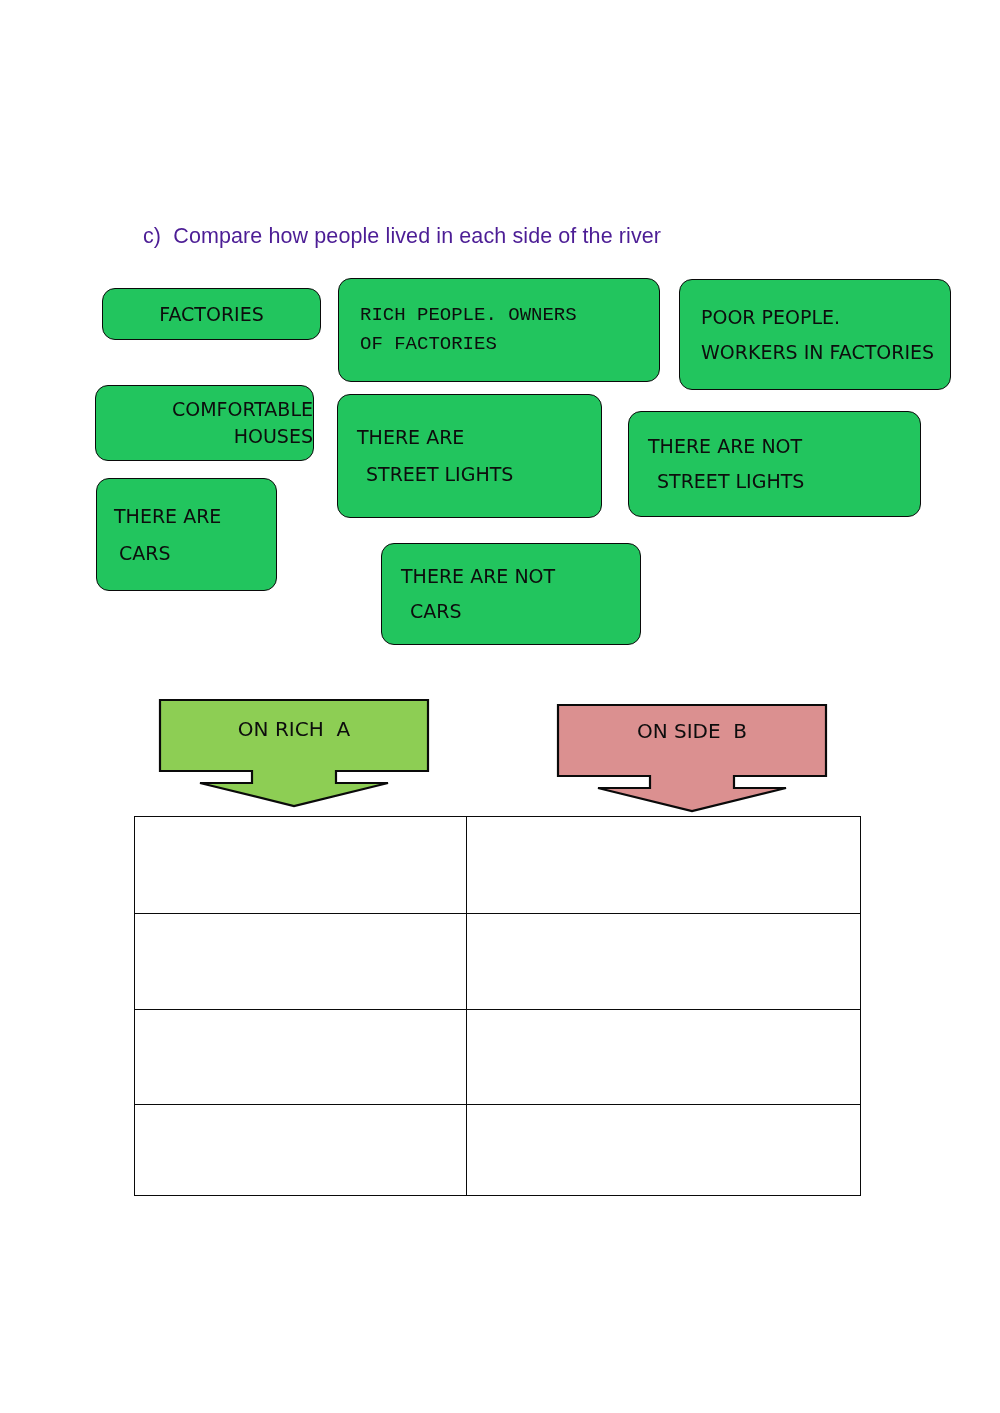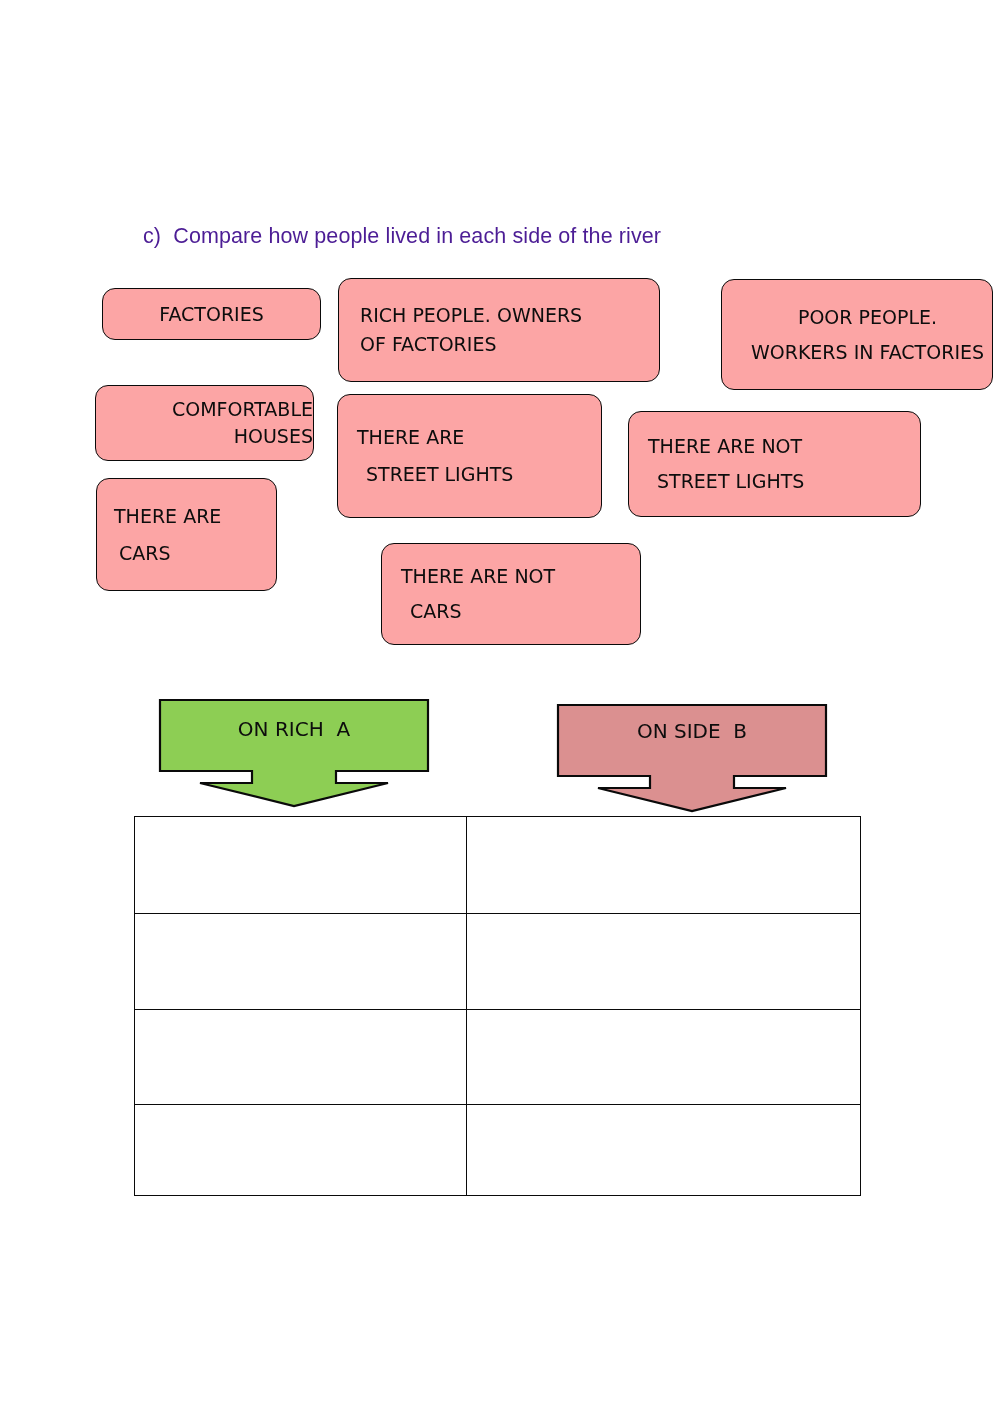--- a/index.html
+++ b/index.html
@@ -35,42 +35,42 @@
     white-space: pre;
     letter-spacing: 0.1px;
   }
 
   
   .card {
     position: absolute;
     box-sizing: border-box;
     border: 1.4px solid #0a0a0a;
     border-radius: 13px;
-    background: #fca5a5;
+    background: #22c55e;
     font-family: "DejaVu Sans", sans-serif;
     font-size: 19px;
     line-height: 1.0;
     color: #0d0d0d;
     display: flex;
     flex-direction: column;
     justify-content: center;
   }
   .card .ln {
     display: block;
     white-space: pre;
   }
 
   
   #card-factories        { left: 102px; top: 288px;  width: 219px; height: 52px;  align-items: center; }
   #card-factories .ln    { padding: 0; }
 
   #card-rich             { left: 338px; top: 278px;  width: 322px; height: 104px; padding-left: 21px; }
-  #card-rich .ln         { margin: 5px 0; }
-
-  #card-poor             { left: 721px; top: 279px;  width: 272px; height: 111px; padding-left: 21px; align-items: center; }
+  #card-rich .ln         { margin: 5px 0; font-family: Liberation Mono, monospace; }
+
+  #card-poor             { left: 679px; top: 279px;  width: 272px; height: 111px; padding-left: 21px; }
   #card-poor .ln         { margin: 8px 0; }
 
   #card-houses           { left: 95px;  top: 385px;  width: 219px; height: 76px;  align-items: flex-end; }
   #card-houses .ln       { margin: 4px 0; }
   #card-houses .ln.l2    { padding-left: 6px; }
 
   #card-lights-yes       { left: 337px; top: 394px;  width: 265px; height: 124px; padding-left: 19px; }
   #card-lights-yes .ln   { margin: 9px 0; }
   #card-lights-yes .ln.l2{ padding-left: 9px; }
 

